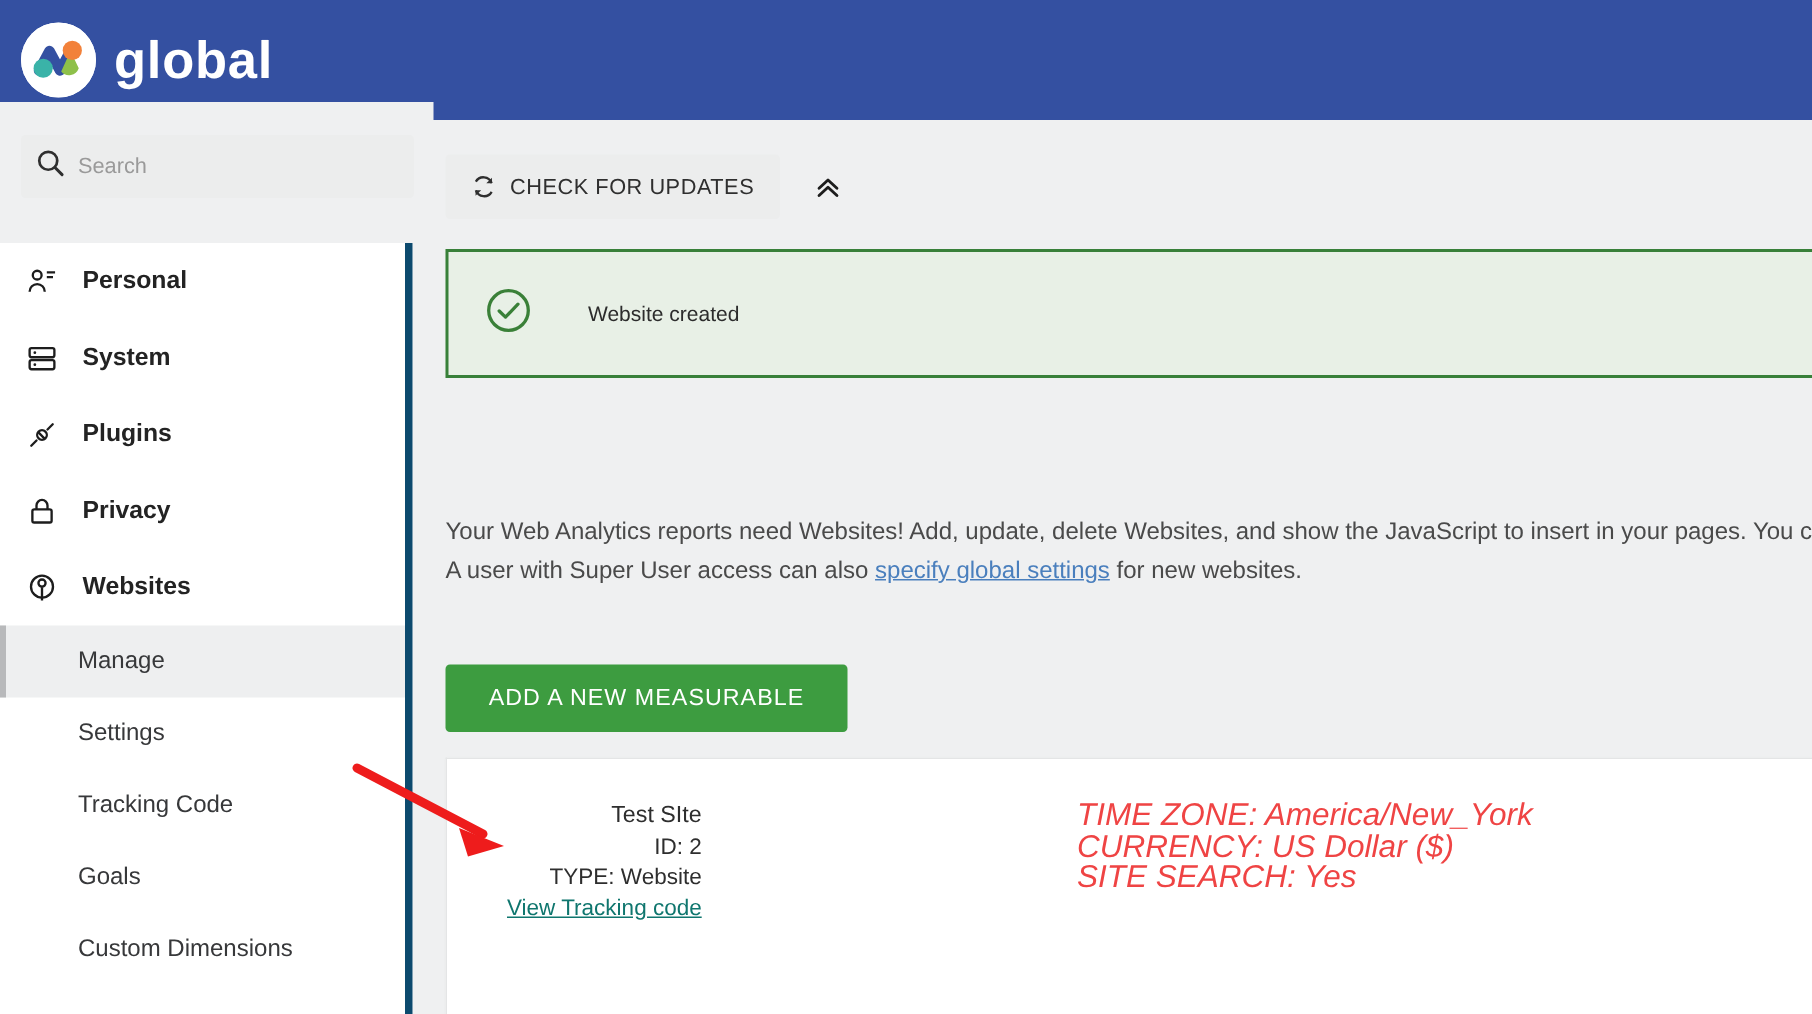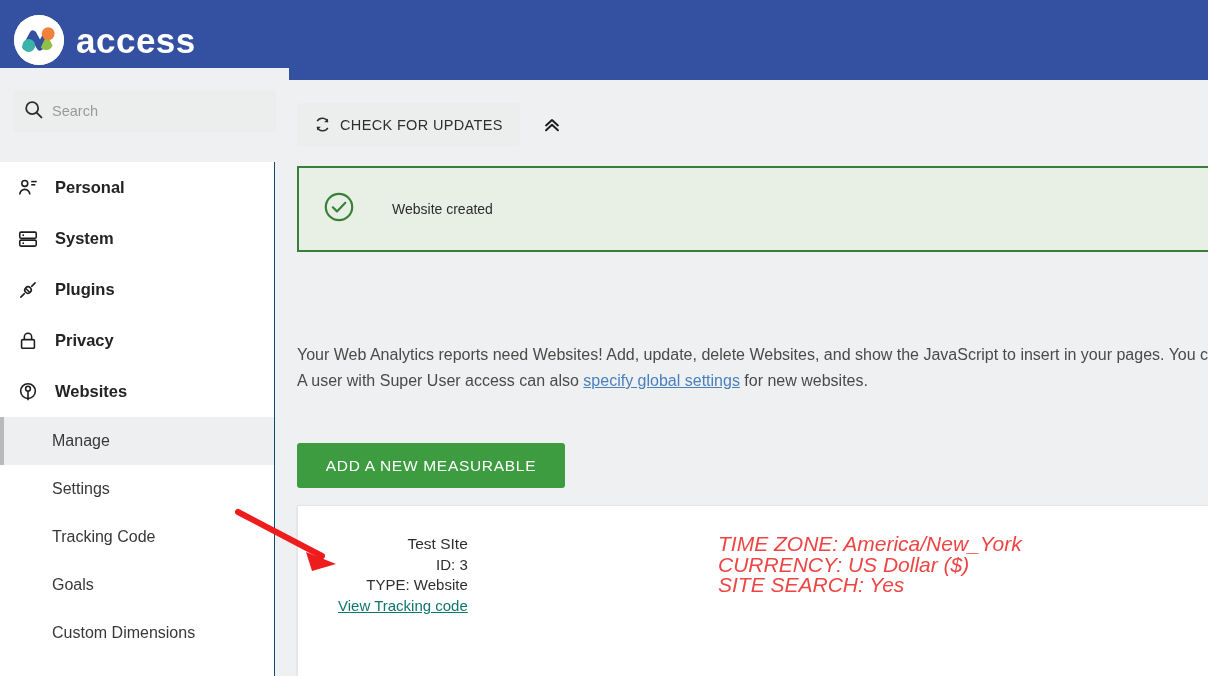--- a/index.html
+++ b/index.html
@@ -73,21 +73,21 @@
     width: 200px;
   }
   .search-box input::placeholder { color: #9a9a9a; }
 
   .sidebar {
     position: absolute;
     top: 162px; left: 0;
     width: 275px;
     height: 514px;
     background: #ffffff;
-    border-right: 1px solid #0c4a6e;
+    border-right: 5px solid #0c4a6e;
     overflow: hidden;
   }
   .menu-top-row {
     display: flex;
     align-items: center;
     height: 51px;
     padding-left: 16px;
   }
   .menu-top-row .ico {
     width: 24px; height: 24px;
@@ -249,21 +249,21 @@
   <div class="logo-wrap">
     <div class="logo-mark">
       <svg width="50" height="50" viewBox="0 0 50 50">
         <circle cx="25" cy="25" r="25" fill="#ffffff"></circle>
         <path d="M12 32 L19 19 L26 32 L33 19" fill="none" stroke="#3450a1" stroke-width="7" stroke-linecap="round" stroke-linejoin="round"></path>
         <path d="M33 19 L38.5 30.5 A6.8 6.8 0 0 1 26.8 32.6 Z" fill="#8ec04a"></path>
         <circle cx="14.8" cy="30.5" r="6.4" fill="#3ab3a8"></circle>
         <circle cx="34.2" cy="18.6" r="6.4" fill="#f2813a"></circle>
       </svg>
     </div>
-    <div class="logo-text">access</div>
+    <div class="logo-text">global</div>
   </div>
 </div>
 
 <div class="search-zone">
   <div class="search-box">
     <span>
       <svg width="19" height="19" viewBox="0 0 20 20">
         <circle cx="8.6" cy="8.6" r="6.3" fill="none" stroke="#2f2f2f" stroke-width="1.9"></circle>
         <line x1="13.3" y1="13.3" x2="18.3" y2="18.3" stroke="#2f2f2f" stroke-width="2.1" stroke-linecap="round"></line>
       </svg>
@@ -387,21 +387,21 @@
     <div>
       <span>A user with Super User access can also </span><a href="#">specify global settings</a><span> for new websites.</span>
     </div>
   </div>
 
   <button class="btn-add">ADD A NEW MEASURABLE</button>
 
   <div class="site-card">
     <div class="card-col-left">
       <div class="name">Test SIte</div>
-      <div>ID: 3</div>
+      <div>ID: 2</div>
       <div>TYPE: Website</div>
       <div><a href="#">View Tracking code</a></div>
     </div>
     <div class="card-col-right">
       <div>TIME ZONE: America/New_York</div>
       <div>CURRENCY: US Dollar ($)</div>
       <div>SITE SEARCH: Yes</div>
     </div>
   </div>
 </div>

